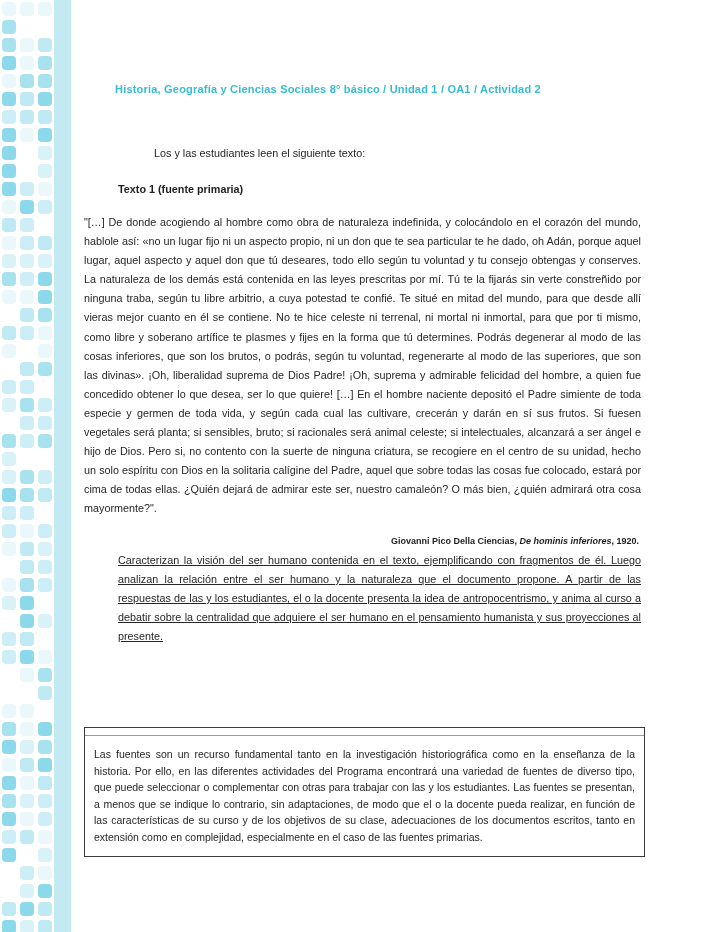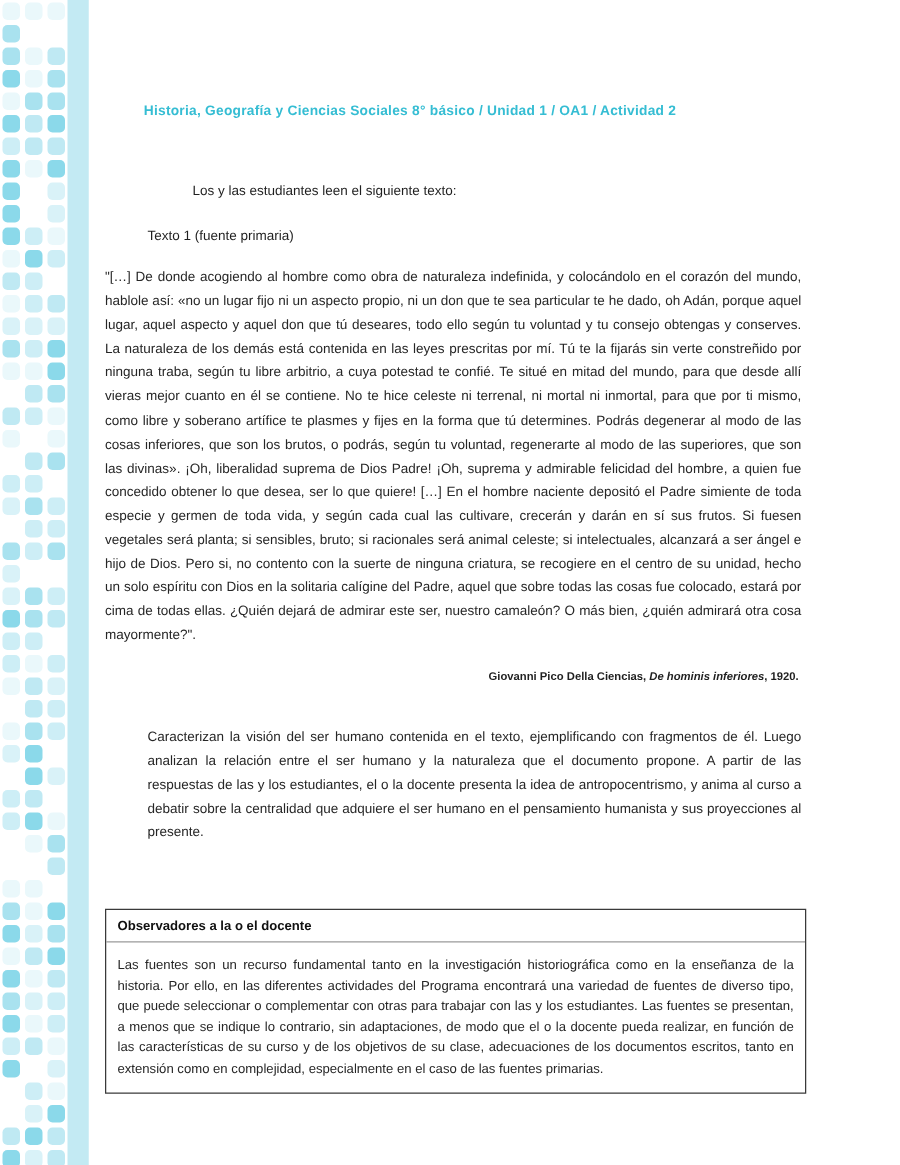--- a/index.html
+++ b/index.html
@@ -30,34 +30,34 @@
   .page-header{
     position:absolute;left:115px;top:83px;width:560px;
     color:#35bdd3;font-weight:bold;font-size:11px;letter-spacing:.2px;
   }
   .intro-text{
     position:absolute;left:118px;top:147px;width:520px;
     font-size:10.8px;color:#1f1f1f;margin-left:36px;
   }
   .text-label{
     position:absolute;left:118px;top:183px;width:520px;
-    font-size:10.8px;color:#1f1f1f;
+    font-size:10.8px;color:#1f1f1f;font-weight:bold;
   }
   .quote{
     position:absolute;left:84px;top:213px;width:557px;
     font-size:10.8px;line-height:19.1px;text-align:justify;color:#262626;
   }
   .attribution{
     position:absolute;left:84px;top:536px;width:555px;
     text-align:right;font-size:9px;font-weight:bold;color:#1f1f1f;
   }
   .attribution .work{font-style:italic;}
   .activity{
-    position:absolute;left:118px;top:581px;width:523px;
-    font-size:10.8px;line-height:19px;text-align:justify;color:#262626;
+    position:absolute;left:118px;top:551px;width:523px;
+    font-size:10.8px;line-height:19px;text-align:justify;color:#262626;text-decoration:underline;
   }
   .teacher-box{
     position:absolute;left:84px;top:727px;width:561px;
     border:1px solid #3a3a3a;
     box-sizing:border-box;
     padding:7px 9px 10px 9px;
     background:#ffffff;
   }
   .teacher-box-title{
     font-size:10.5px;font-weight:bold;color:#111;
@@ -242,16 +242,15 @@
 
 <div class="quote">"[…] De donde acogiendo al hombre como obra de naturaleza indefinida, y colocándolo en el corazón del mundo, hablole así: «no un lugar fijo ni un aspecto propio, ni un don que te sea particular te he dado, oh Adán, porque aquel lugar, aquel aspecto y aquel don que tú deseares, todo ello según tu voluntad y tu consejo obtengas y conserves. La naturaleza de los demás está contenida en las leyes prescritas por mí. Tú te la fijarás sin verte constreñido por ninguna traba, según tu libre arbitrio, a cuya potestad te confié. Te situé en mitad del mundo, para que desde allí vieras mejor cuanto en él se contiene. No te hice celeste ni terrenal, ni mortal ni inmortal, para que por ti mismo, como libre y soberano artífice te plasmes y fijes en la forma que tú determines. Podrás degenerar al modo de las cosas inferiores, que son los brutos, o podrás, según tu voluntad, regenerarte al modo de las superiores, que son las divinas». ¡Oh, liberalidad suprema de Dios Padre! ¡Oh, suprema y admirable felicidad del hombre, a quien fue concedido obtener lo que desea, ser lo que quiere! […] En el hombre naciente depositó el Padre simiente de toda especie y germen de toda vida, y según cada cual las cultivare, crecerán y darán en sí sus frutos. Si fuesen vegetales será planta; si sensibles, bruto; si racionales será animal celeste; si intelectuales, alcanzará a ser ángel e hijo de Dios. Pero si, no contento con la suerte de ninguna criatura, se recogiere en el centro de su unidad, hecho un solo espíritu con Dios en la solitaria calígine del Padre, aquel que sobre todas las cosas fue colocado, estará por cima de todas ellas. ¿Quién dejará de admirar este ser, nuestro camaleón? O más bien, ¿quién admirará otra cosa mayormente?".</div>
 
 <div class="attribution">
   <span>Giovanni Pico Della Ciencias, </span><span class="work">De hominis inferiores</span><span>, 1920.</span>
 </div>
 
 <div class="activity">Caracterizan la visión del ser humano contenida en el texto, ejemplificando con fragmentos de él. Luego analizan la relación entre el ser humano y la naturaleza que el documento propone. A partir de las respuestas de las y los estudiantes, el o la docente presenta la idea de antropocentrismo, y anima al curso a debatir sobre la centralidad que adquiere el ser humano en el pensamiento humanista y sus proyecciones al presente.</div>
 
 <div class="teacher-box">
-  <div class="teacher-box-title">Observadores a la o el docente</div>
   <div class="teacher-box-divider"></div>
   <div class="teacher-box-body">Las fuentes son un recurso fundamental tanto en la investigación historiográfica como en la enseñanza de la historia. Por ello, en las diferentes actividades del Programa encontrará una variedad de fuentes de diverso tipo, que puede seleccionar o complementar con otras para trabajar con las y los estudiantes. Las fuentes se presentan, a menos que se indique lo contrario, sin adaptaciones, de modo que el o la docente pueda realizar, en función de las características de su curso y de los objetivos de su clase, adecuaciones de los documentos escritos, tanto en extensión como en complejidad, especialmente en el caso de las fuentes primarias.</div>
 </div>
 
 </body></html>

